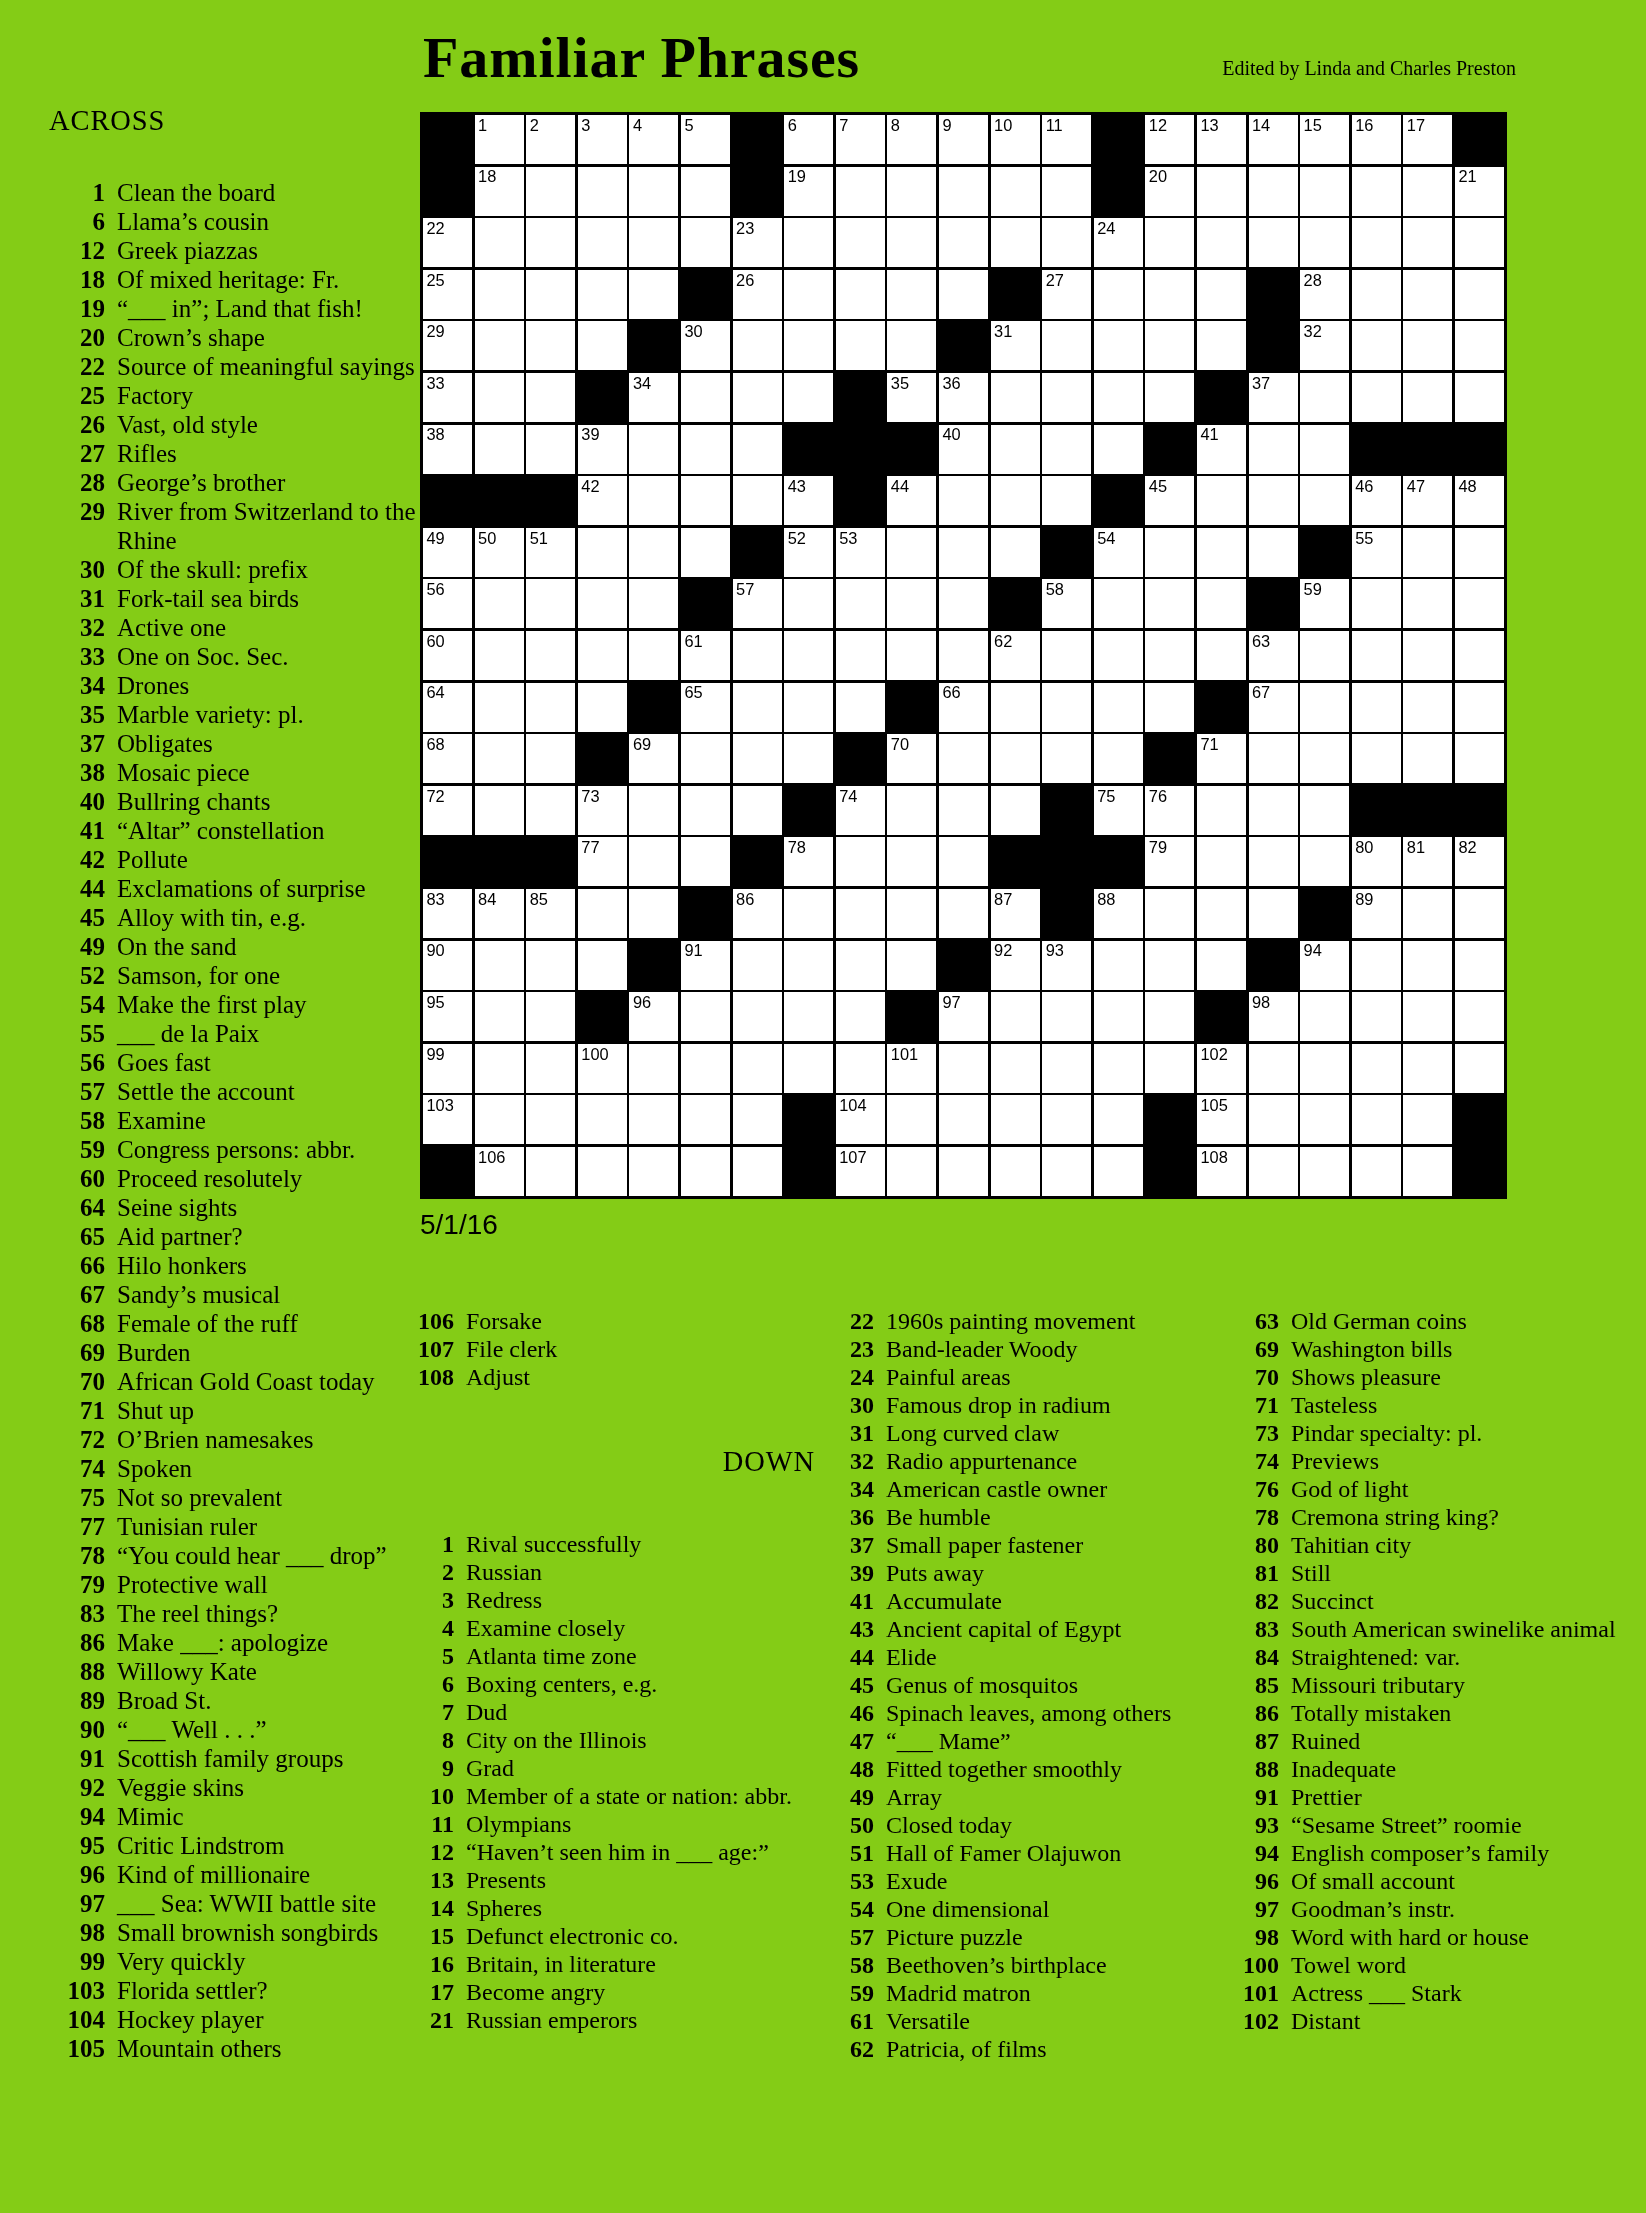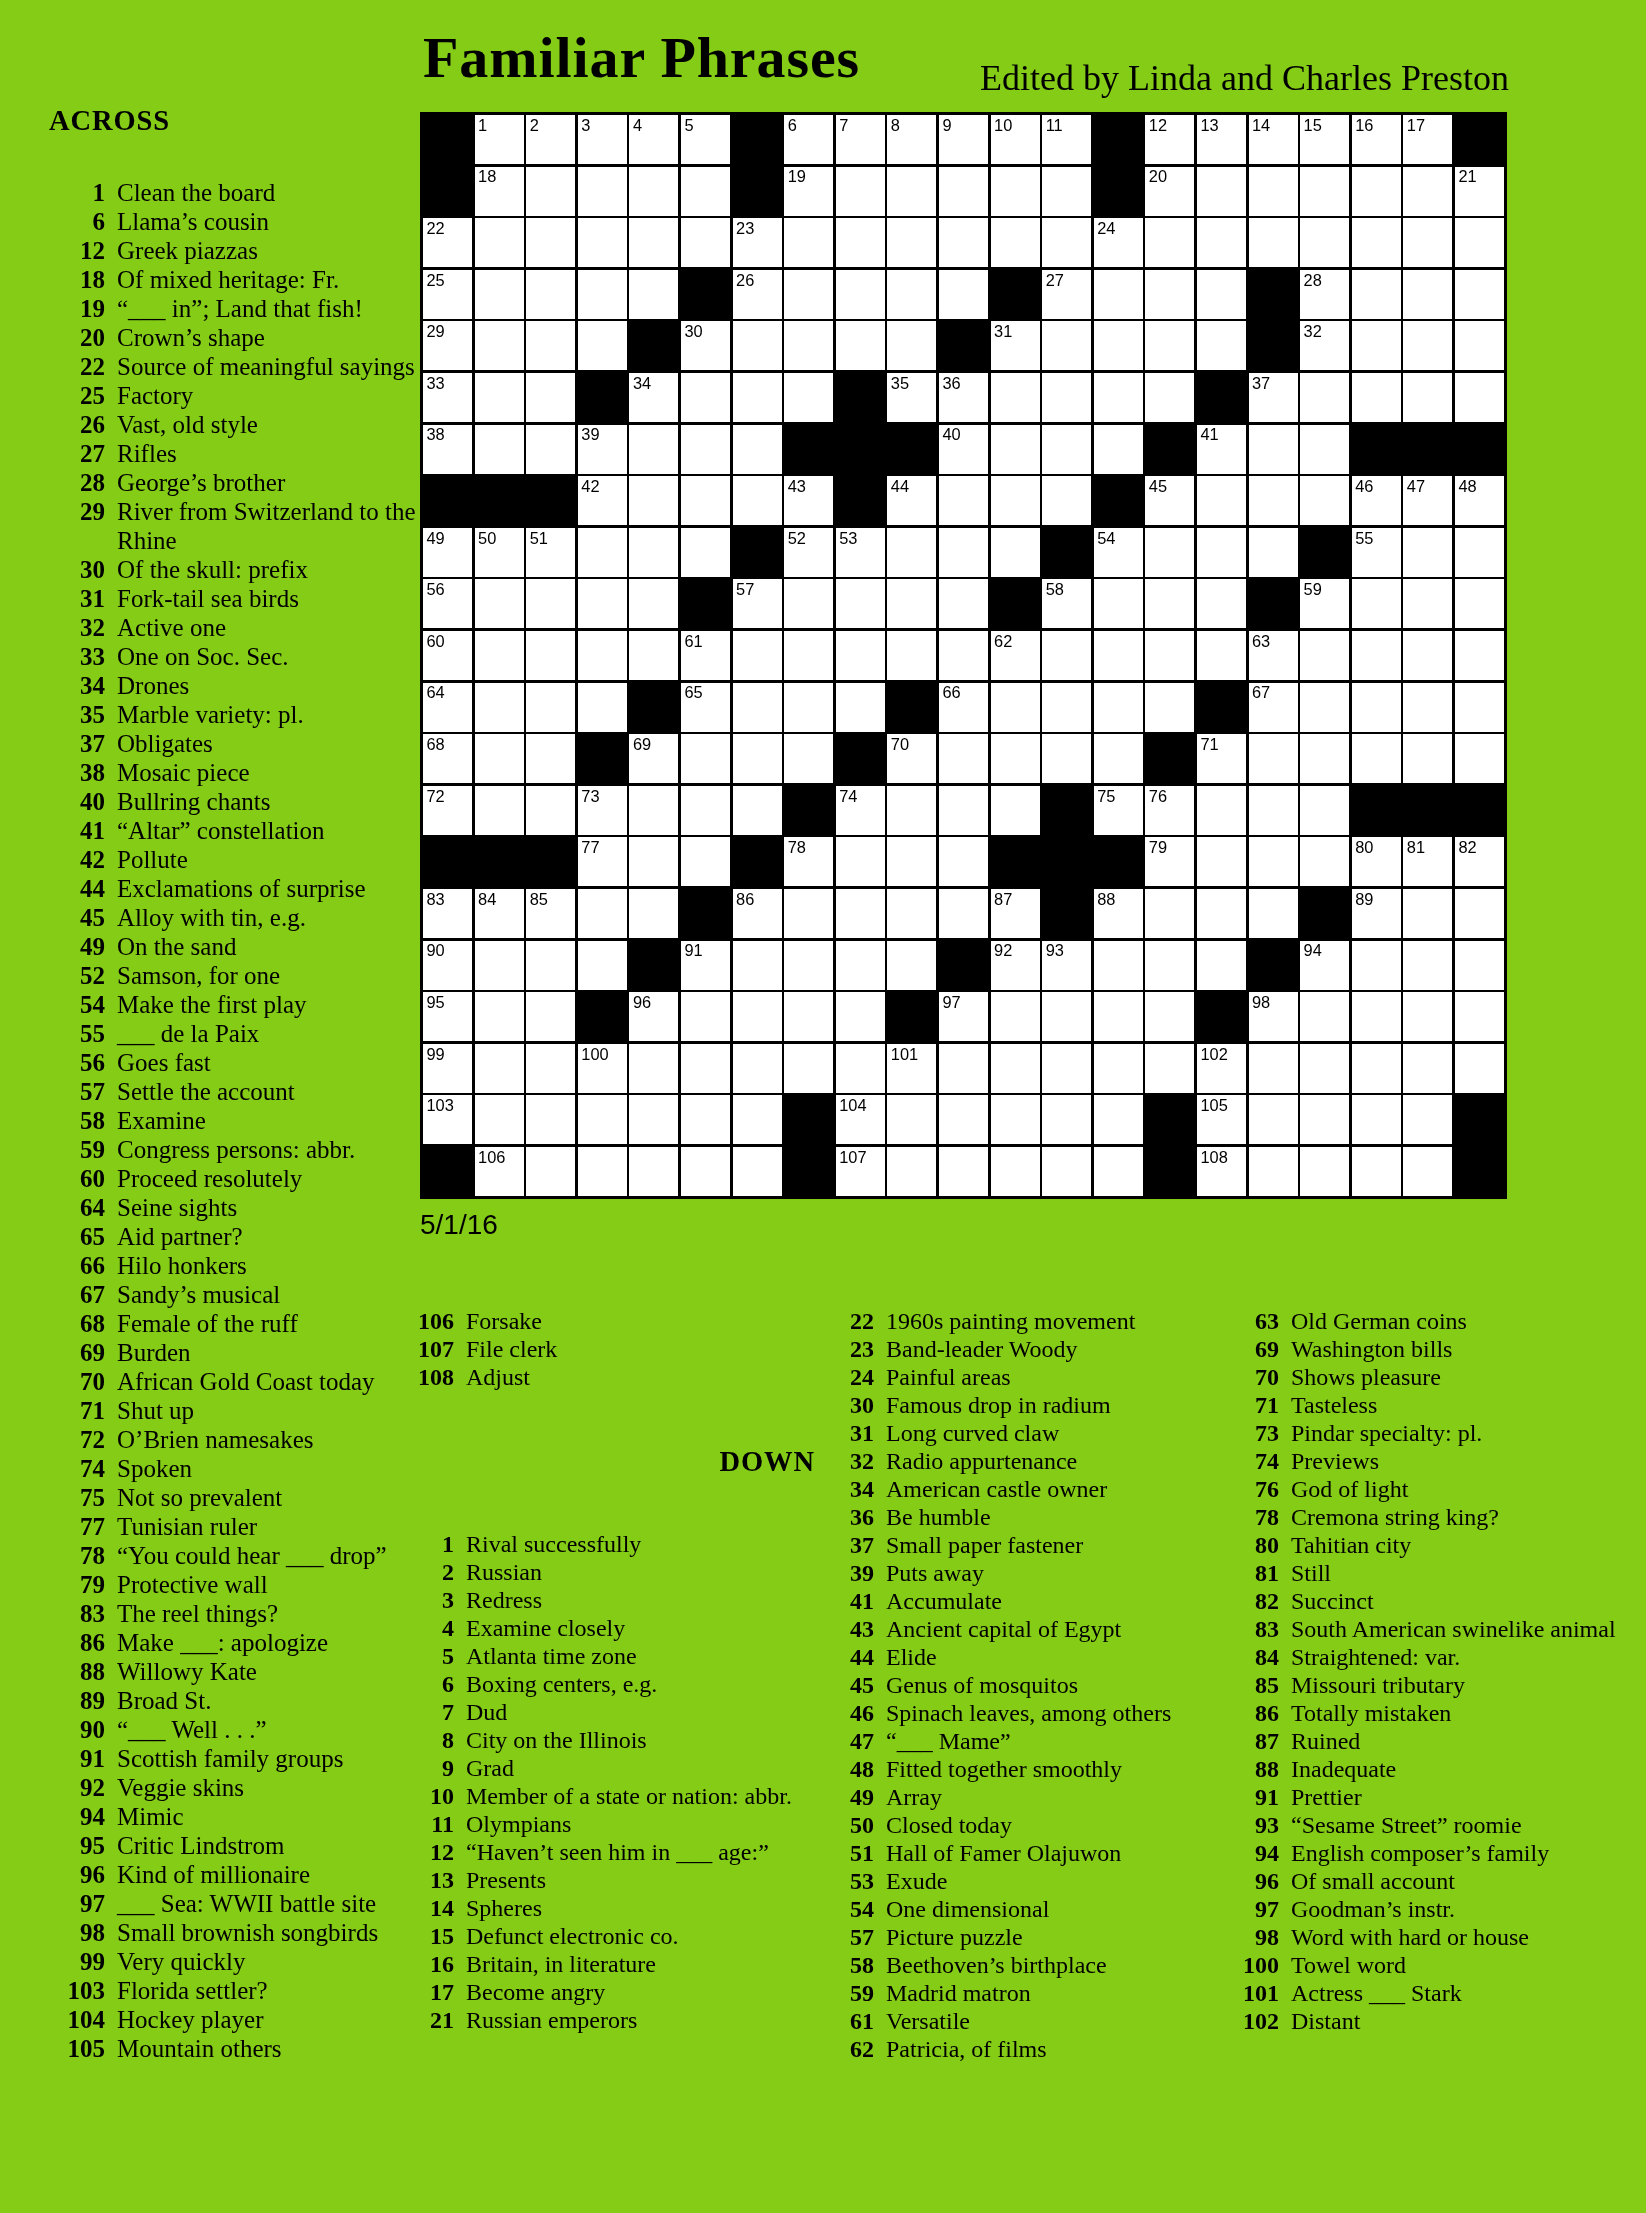--- a/index.html
+++ b/index.html
@@ -9,25 +9,25 @@
     background:#84cc16;
     font-family:"Liberation Serif", serif;
     color:#000;
     overflow:hidden;
   }
   .title{
     position:absolute;left:423px;top:24px;
     font-size:58px;font-weight:700;letter-spacing:0.9px;
   }
   .byline{
-    position:absolute;right:137px;top:57px;
-    font-size:36px;
+    position:absolute;right:130px;top:57px;
+    font-size:20px;
   }
   .section-header{
-    font-size:28.5px;font-weight:700;letter-spacing:0.9px;
+    font-size:28.5px;font-weight:400;letter-spacing:0.9px;
     font-family:"Liberation Serif", serif;
   }
   .across-header{position:absolute;left:49px;top:105px;}
   .clue-col{position:absolute;}
   .left-col{left:48px;top:178px;width:374px;}
   .bcol2{left:412px;top:1307px;width:403px;}
   .bcol3{left:832px;top:1307px;width:398px;}
   .bcol4{left:1237px;top:1307px;width:403px;}
   .clue{display:flex;align-items:baseline;}
   .left-col .clue{line-height:29px;font-size:25px;}

